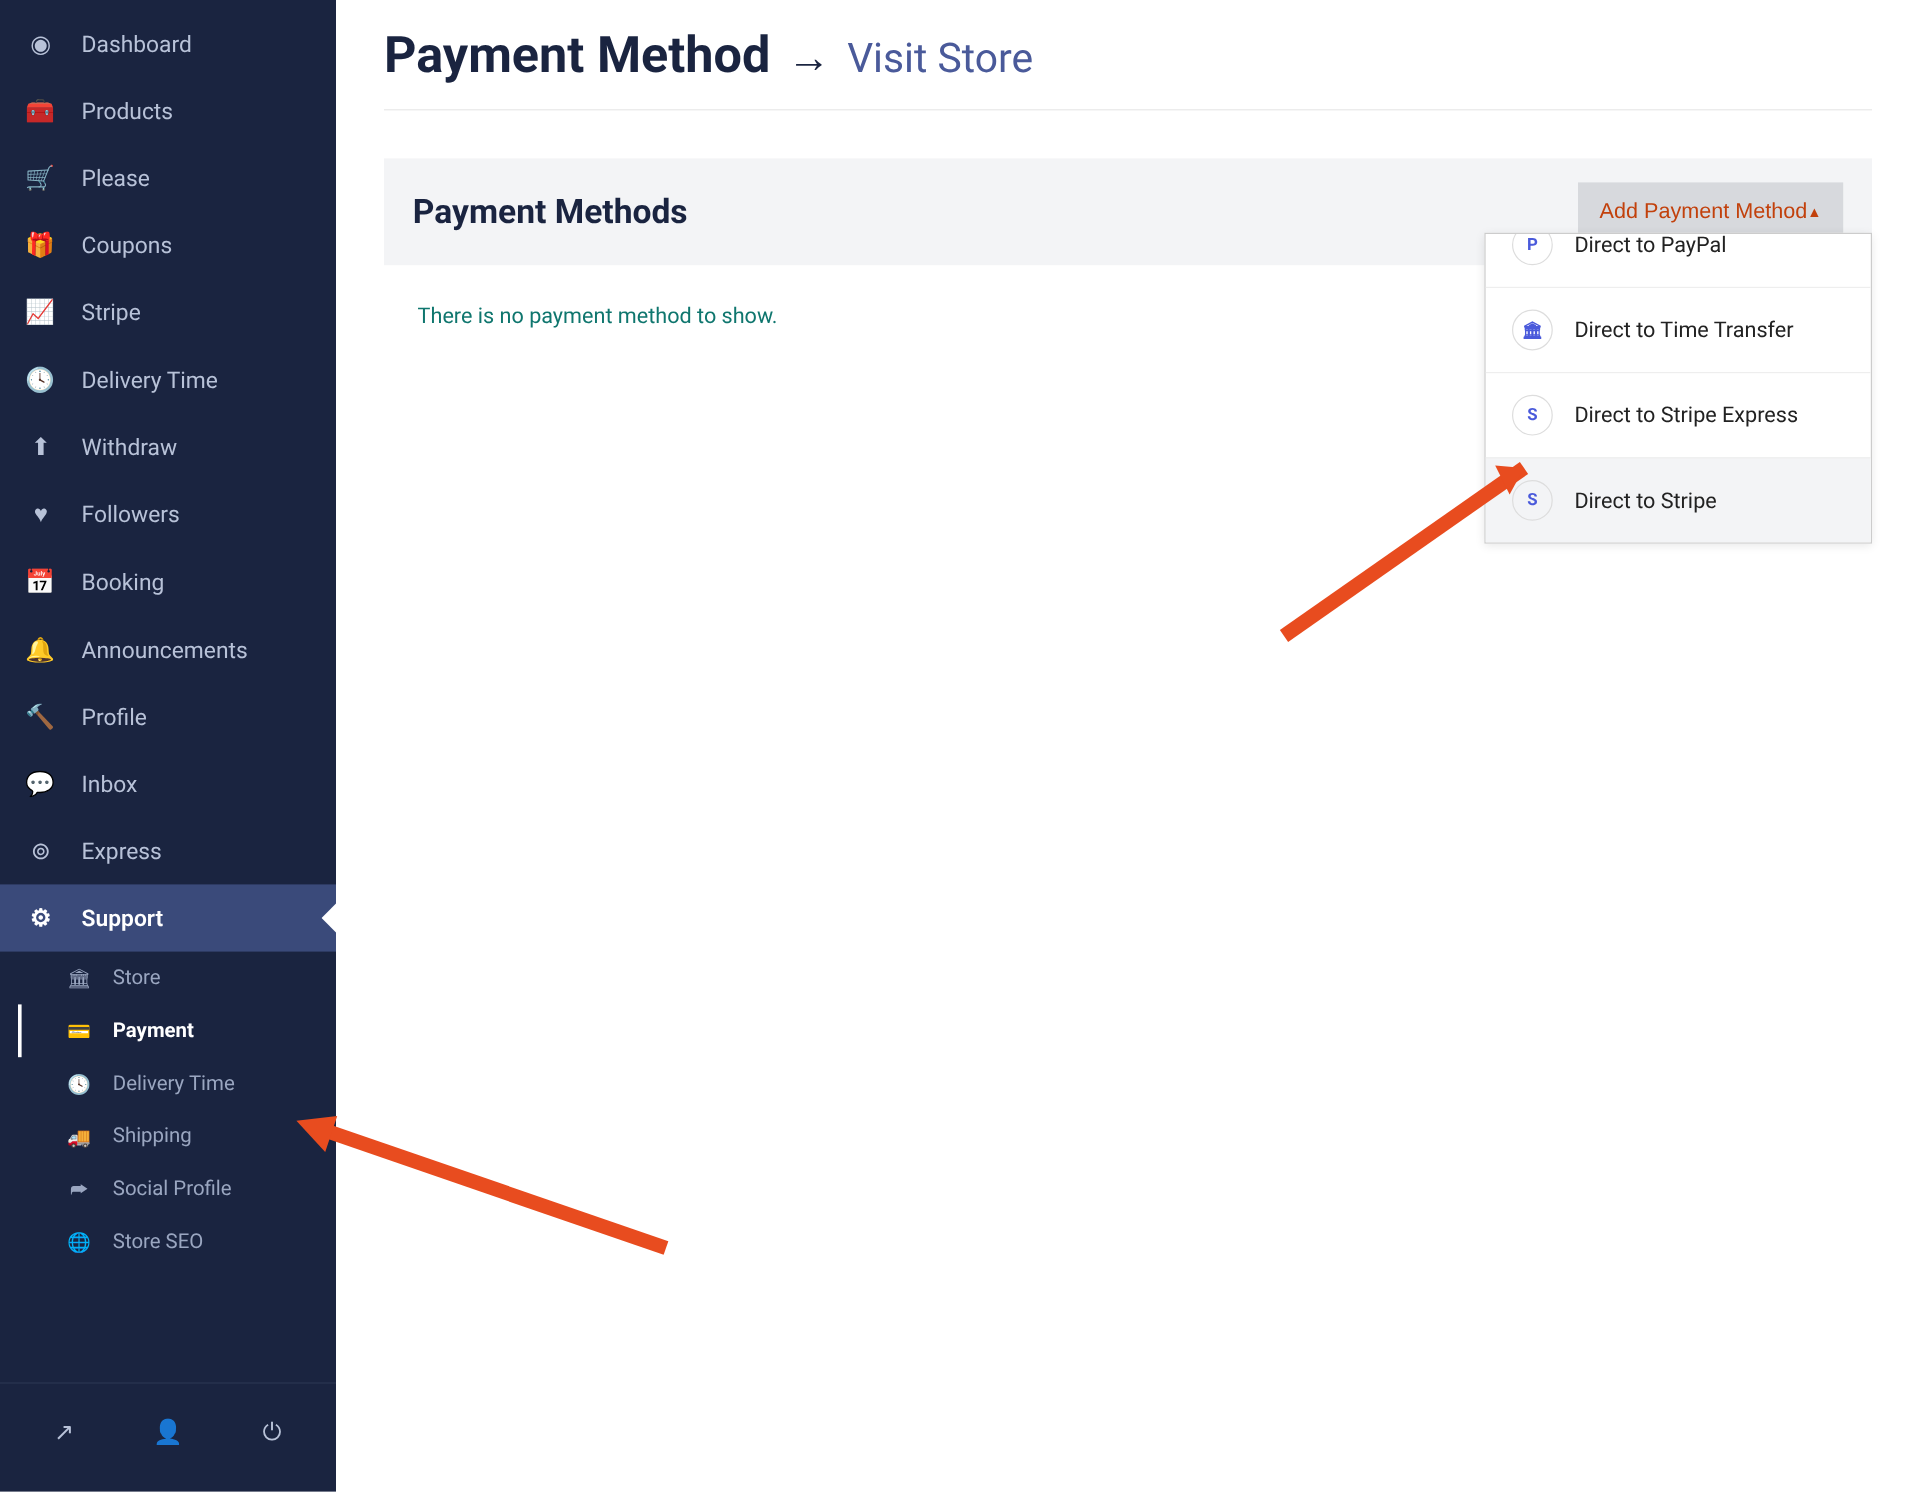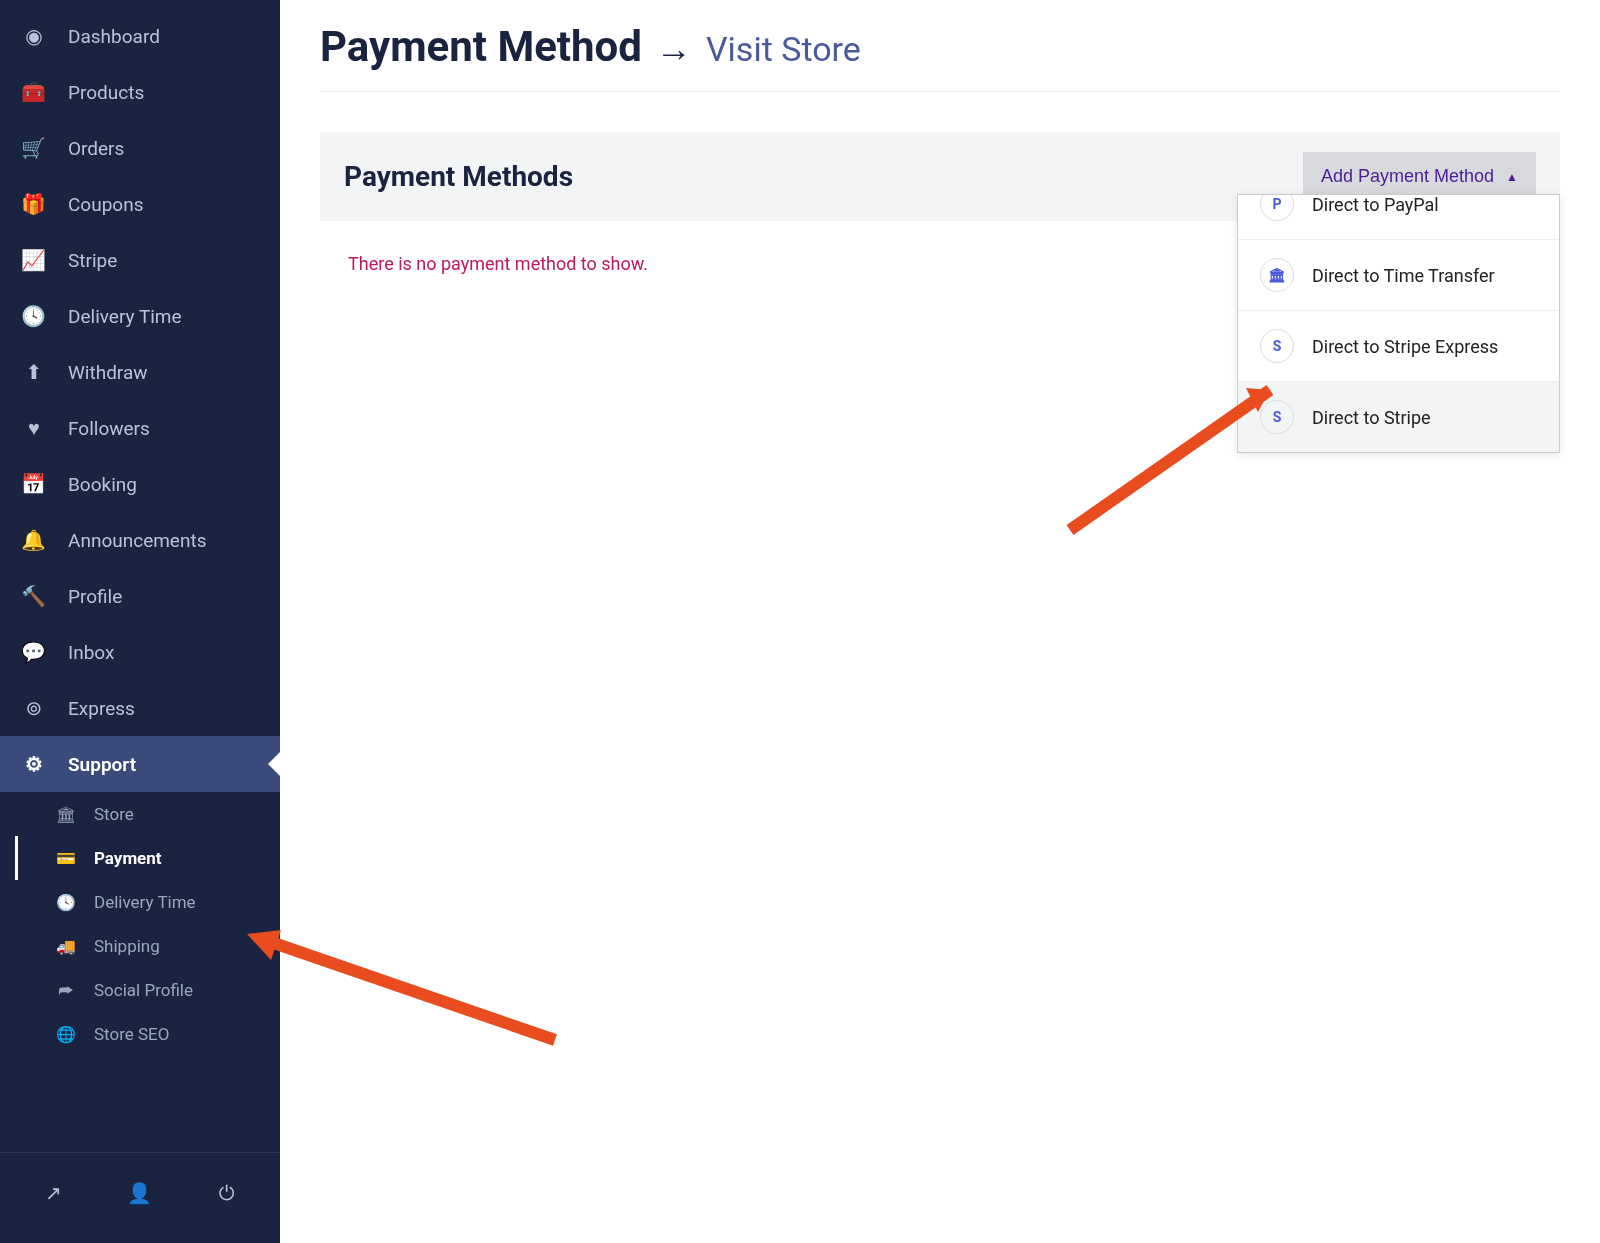--- a/index.html
+++ b/index.html
@@ -26,30 +26,30 @@
 .main { flex: 1; padding: 10px 40px 40px; position: relative; }
 .page-header { display: flex; align-items: baseline; gap: 14px; margin-top: 12px; text-align: center; }
 .page-title { font-size: 42px; font-weight: 700; color: #1a2440; }
 .arrow-sep { font-size: 36px; color: #1a2440; }
 .visit-link { font-size: 34px; color: #4a5a9a; text-decoration: none; cursor: pointer; }
 .divider { border: none; border-top: 1px solid #e8e8e8; margin: 20px 0 18px; }
 .description { font-size: 18px; color: #888; font-style: italic; line-height: 1.7; max-width: 1260px; }
 
 .panel-head { margin-top: 40px; background: #f3f4f6; padding: 20px 24px; display: flex; align-items: center; justify-content: space-between; position: relative; }
 .panel-title { font-size: 28px; font-weight: 700; color: #1a2440; text-align: center; }
-.add-btn { background: #d7d9dd; border: none; padding: 14px 18px; font-size: 18px; color: #4c1d95; cursor: pointer; display: inline-flex; align-items: center; gap: 12px; }
+.add-btn { background: #d7d9dd; border: none; padding: 14px 18px; font-size: 18px; color: #c2410c; cursor: pointer; display: inline-flex; align-items: center; }
 .add-btn .tri { font-size: 12px; }
 
 .dropdown { position: absolute; right: 0; top: 62px; width: 323px; background: #fff; border: 1px solid #ccc; box-shadow: 0 2px 8px rgba(0,0,0,0.1); z-index: 5; overflow: hidden; }
 .dd-row { display: flex; align-items: center; gap: 18px; padding: 18px 22px; border-top: 1px solid #eee; cursor: pointer; font-size: 18px; color: #222; }
 .dd-row:first-child { border-top: none; margin-top: -26px; }
 .dd-row:hover, .dd-row.highlight { background: #f3f4f6; }
 .dd-icon { width: 34px; height: 34px; border-radius: 50%; border: 1px solid #ddd; display: inline-flex; align-items: center; justify-content: center; font-size: 14px; font-weight: 700; color: #4a5adb; }
 
-.empty { padding: 32px 28px; font-size: 18px; color: #be185d; }
+.empty { padding: 32px 28px; font-size: 18px; color: #0f766e; }
 
 
 .arrow-ann { position: absolute; pointer-events: none; z-index: 20; }
 .arrow-ann svg line { stroke: #e84c1f; stroke-width: 12; }
 .arrow-ann svg polygon { fill: #e84c1f; }
 </style>
 </head>
 <body>
 
 <div class="app">
@@ -58,21 +58,21 @@
         <div class="nav-item">
           <span class="nav-icon">◉</span>
           <span>Dashboard</span>
         </div>
         <div class="nav-item">
           <span class="nav-icon">🧰</span>
           <span>Products</span>
         </div>
         <div class="nav-item">
           <span class="nav-icon">🛒</span>
-          <span>Orders</span>
+          <span>Please</span>
         </div>
         <div class="nav-item">
           <span class="nav-icon">🎁</span>
           <span>Coupons</span>
         </div>
         <div class="nav-item">
           <span class="nav-icon">📈</span>
           <span>Stripe</span>
         </div>
         <div class="nav-item">

